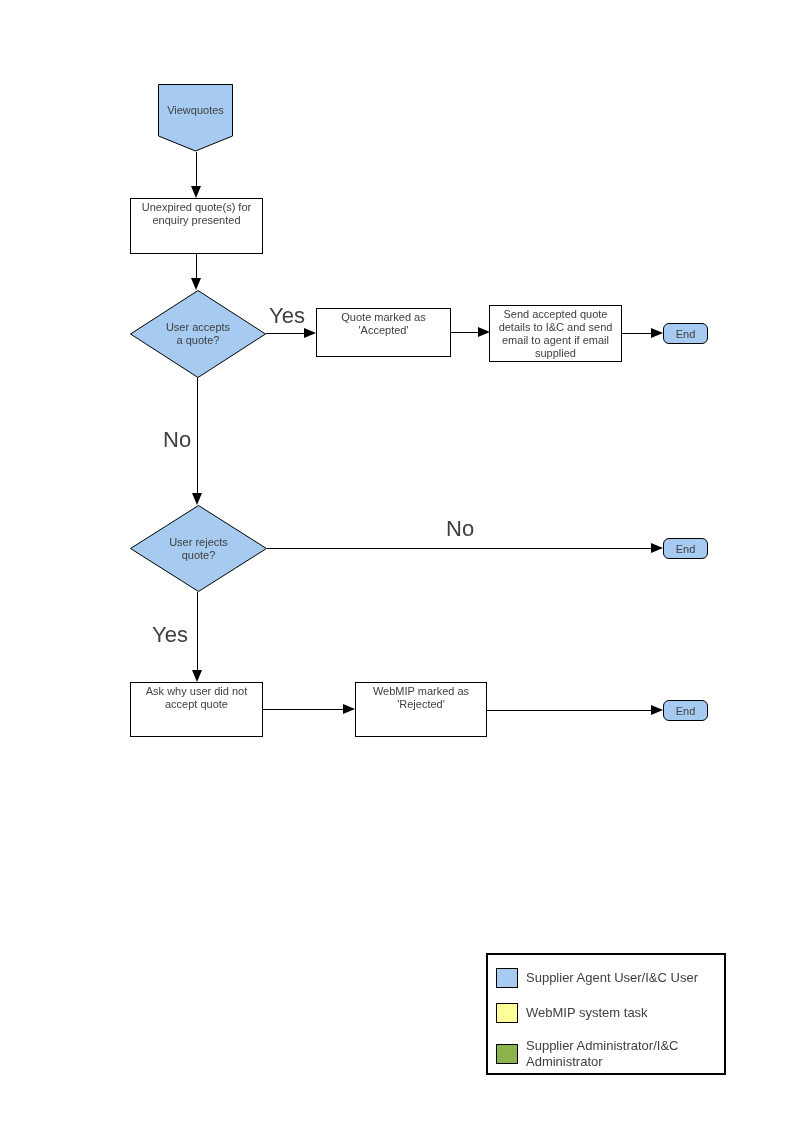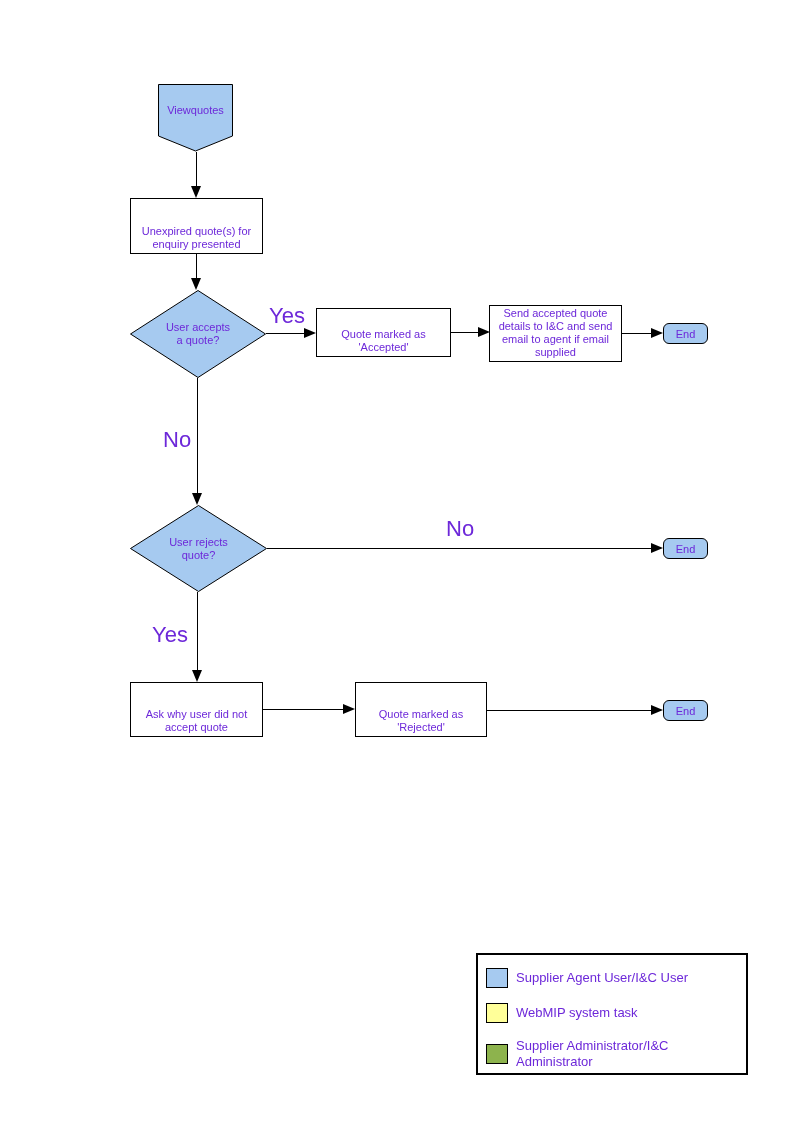--- a/index.html
+++ b/index.html
@@ -1,44 +1,44 @@
 <!DOCTYPE html>
 <html><head>
 <meta charset="utf-8">
 <style>
   html,body{margin:0;padding:0;background:#ffffff;}
   .canvas{
     position:relative;width:794px;height:1123px;background:#ffffff;
-    font-family:"Liberation Sans", sans-serif;color:#6d28d9;overflow:hidden;
+    font-family:"Liberation Sans", sans-serif;color:#404040;overflow:hidden;
   }
   .shape{position:absolute;}
   .shape svg{display:block;}
   .overlay-label{
     position:absolute;left:0;top:0;right:0;bottom:0;
     display:flex;align-items:center;justify-content:center;
     text-align:center;font-size:11px;line-height:13px;
   }
   .proc{
     position:absolute;border:1px solid #000;box-sizing:border-box;
-    display:flex;align-items:flex-end;justify-content:center;
+    display:flex;align-items:flex-start;justify-content:center;
     text-align:center;font-size:11px;line-height:13px;padding:2px 4px;
   }
   .terminator{
     position:absolute;border:1px solid #000;box-sizing:border-box;border-radius:6px;
     display:flex;align-items:center;justify-content:center;
     font-size:11px;line-height:12px;
   }
   .vline{position:absolute;width:1px;background:#000;}
   .hline{position:absolute;height:1px;background:#000;}
   .ah-down{position:absolute;width:0;height:0;
     border-left:5px solid transparent;border-right:5px solid transparent;border-top:12px solid #000;}
   .ah-right{position:absolute;width:0;height:0;
     border-top:5px solid transparent;border-bottom:5px solid transparent;border-left:12px solid #000;}
   .edge-label{position:absolute;font-size:22px;line-height:24px;}
-  .legend{position:absolute;left:476px;top:953px;width:272px;height:122px;
+  .legend{position:absolute;left:486px;top:953px;width:240px;height:122px;
     border:2px solid #000;box-sizing:border-box;background:#fff;}
   .legend-row{position:absolute;left:8px;display:flex;align-items:center;}
   .legend-row.top-align{align-items:center;}
   .legend-swatch{width:22px;height:20px;border:1px solid #000;box-sizing:border-box;flex:0 0 auto;}
   .legend-label{margin-left:8px;font-size:13px;line-height:16px;width:185px;}
   .diamond-label{width:80px;margin:14px auto;}
   .diamond-label.narrow{width:68px;}
 </style>
 </head>
 <body>
@@ -119,21 +119,21 @@
   <div class="ah-down" style="left:192px;top:670px"></div>
 
   <div class="proc" style="left:130px;top:682px;width:133px;height:55px">
     <span style="width:115px">Ask why user did not accept quote</span>
   </div>
 
   <div class="hline" style="left:263px;top:709px;width:81px"></div>
   <div class="ah-right" style="left:343px;top:704px"></div>
 
   <div class="proc" style="left:355px;top:682px;width:132px;height:55px">
-    <span style="width:100px">Quote  marked as 'Rejected'</span>
+    <span style="width:100px">WebMIP  marked as 'Rejected'</span>
   </div>
 
   <div class="hline" style="left:487px;top:710px;width:165px"></div>
   <div class="ah-right" style="left:651px;top:705px"></div>
 
   <div class="terminator" style="left: 663px; top: 700px; width: 45px; height: 21px; background: rgb(166, 202, 240);">
     <span>End</span>
   </div>
 
   <div class="legend">

